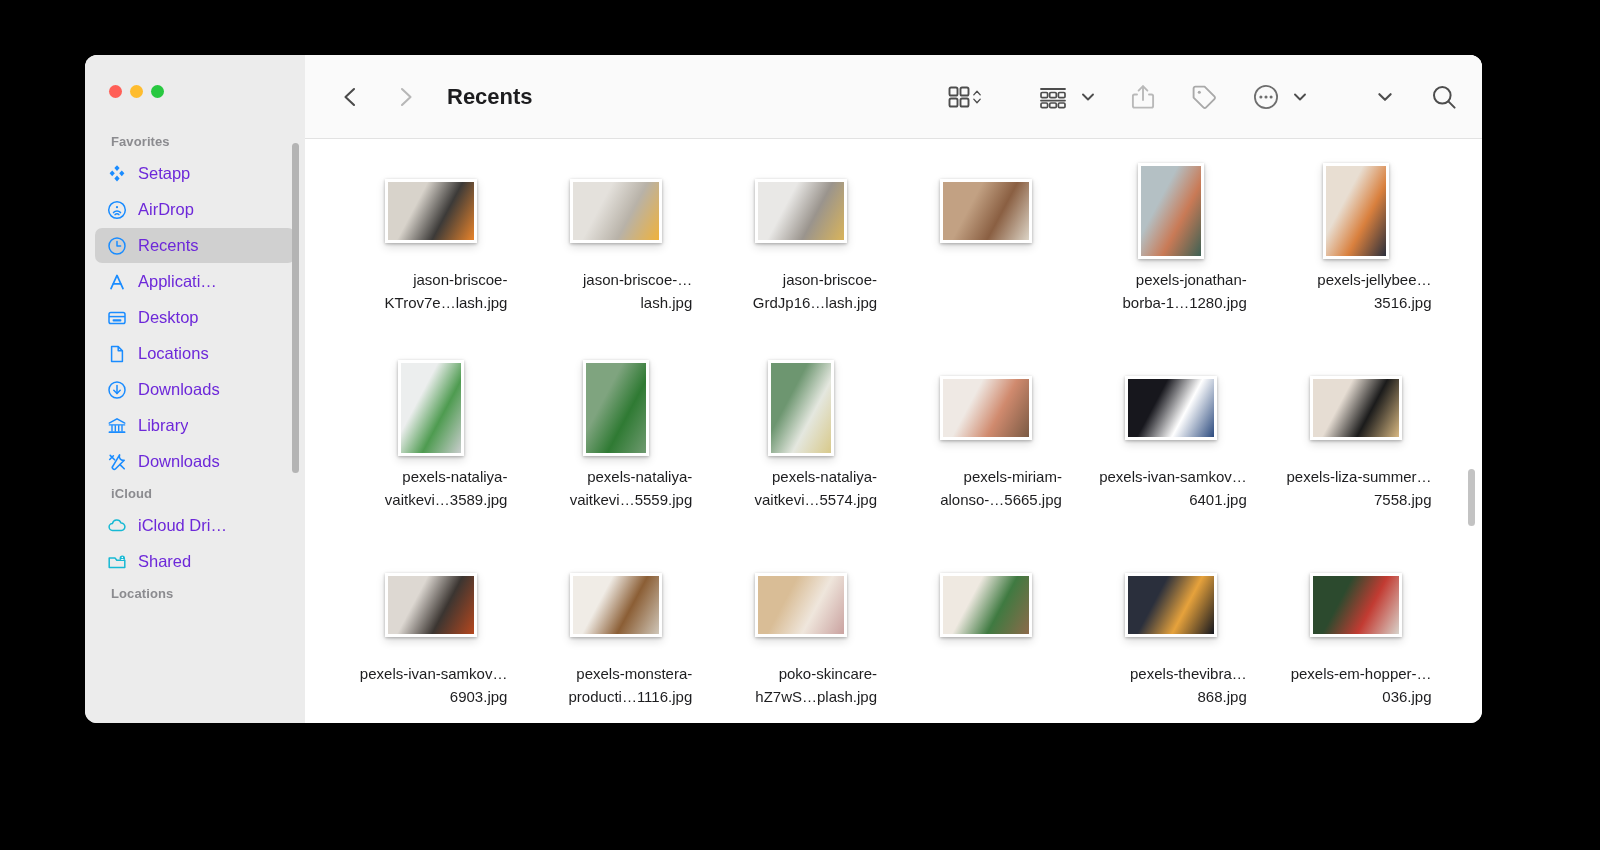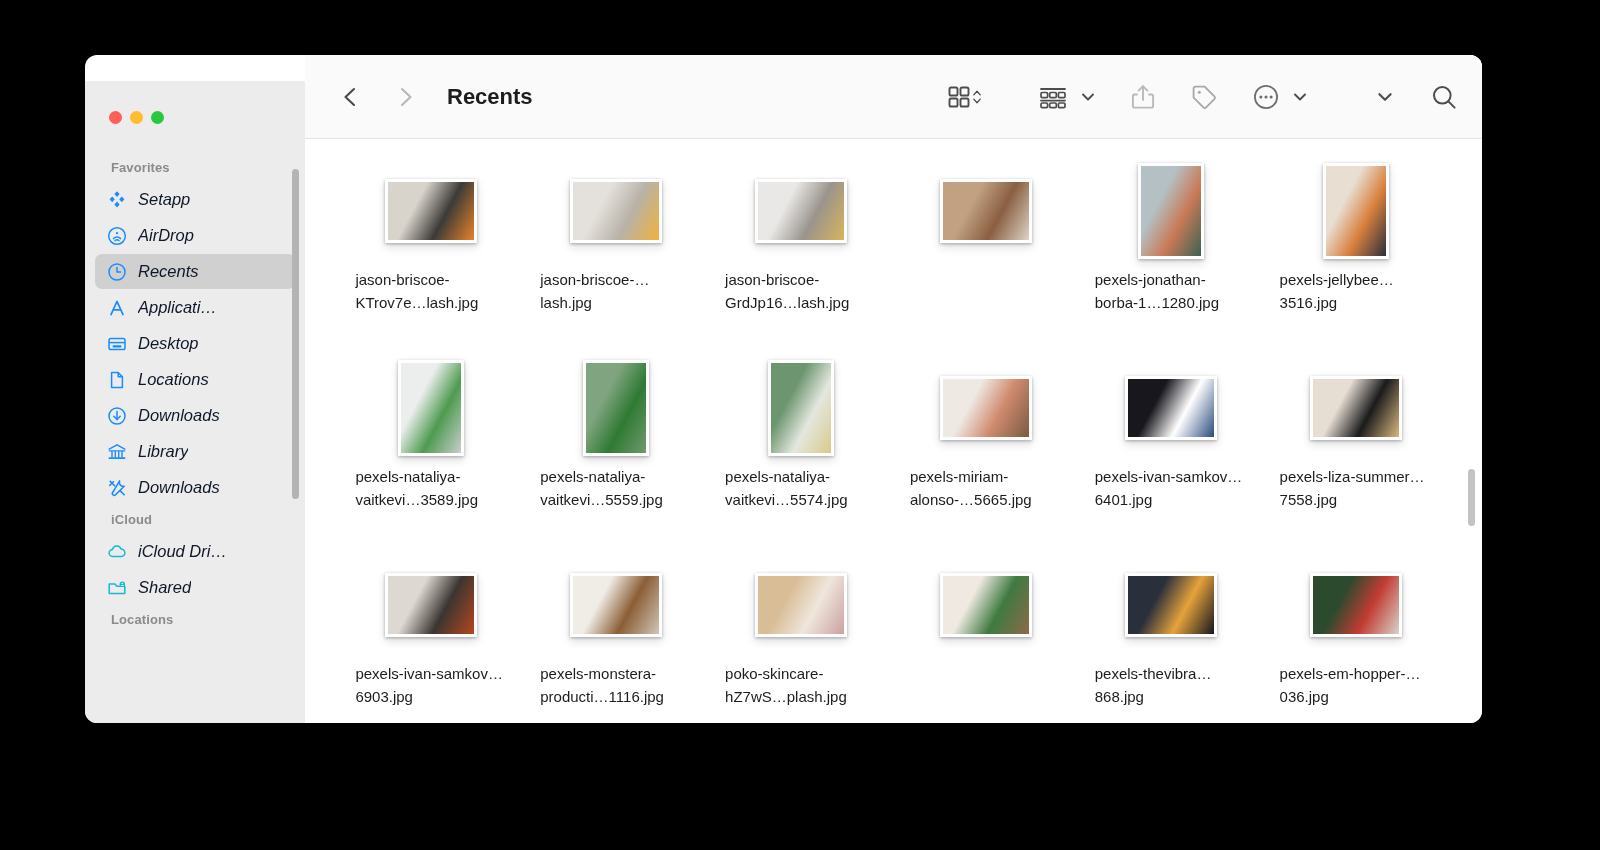--- a/index.html
+++ b/index.html
@@ -22,21 +22,20 @@
     display: flex;
   }
 
   
   #sidebar {
     width: 220px;
     background: #ececec;
     position: relative;
     flex: 0 0 220px;
     overflow: hidden;
-    margin-top: 26px;
   }
   .traffic {
     display: flex; gap: 8px;
     padding: 30px 0 0 24px;
   }
   .tl { width: 13px; height: 13px; border-radius: 50%; }
   .tl.red    { background: #ff5f57; }
   .tl.yellow { background: #febc2e; }
   .tl.green  { background: #28c840; }
 
@@ -57,24 +56,23 @@
     cursor: default;
   }
   .sb-item.selected { background: #d0d0d0; }
   .sb-ico {
     width: 20px; height: 20px;
     display: flex; align-items: center; justify-content: center;
     flex: 0 0 20px;
   }
   .sb-label {
     font-size: 16.5px;
-    color: #0f172a;
+    color: #6d28d9;
     white-space: nowrap;
     overflow: hidden;
-    font-style: italic;
   }
   #sb-scrollbar {
     position: absolute;
     right: 6px; top: 88px;
     width: 7px; height: 330px;
     border-radius: 4px;
     background: #b4b4b4;
   }
 
   
@@ -142,21 +140,21 @@
   }
   .thumb .pic {
     display: block;
     overflow: hidden;
     position: relative;
   }
   .fname {
     font-size: 15px;
     line-height: 1.52;
     color: #1d1d1f;
-    text-align: left;
+    text-align: right;
     max-width: 152px;
     word-break: break-word;
   }
   #content-scrollbar {
     position: absolute;
     right: 7px; top: 330px;
     width: 7px; height: 57px;
     border-radius: 4px;
     background: #c3c3c3;
   }

